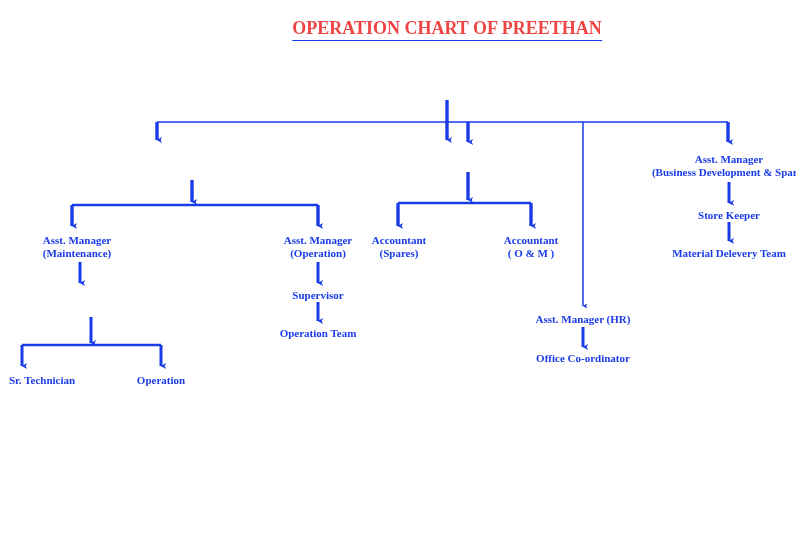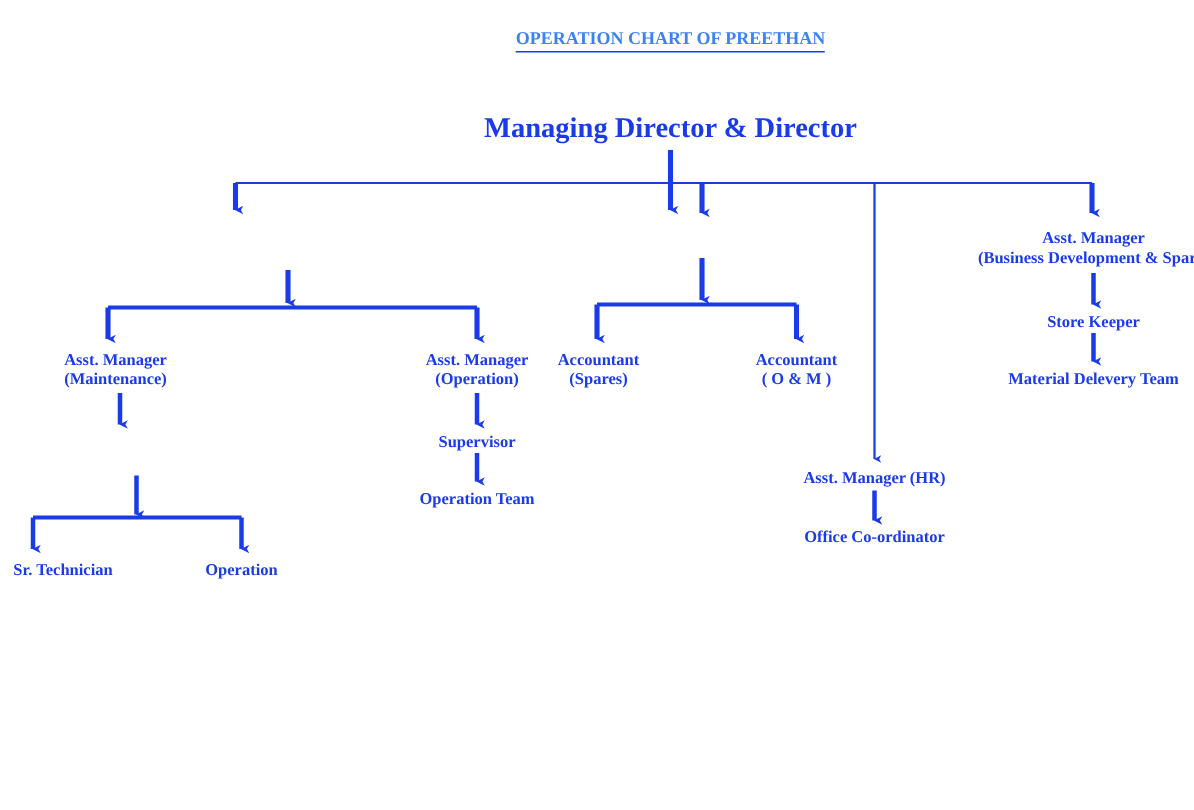--- a/index.html
+++ b/index.html
@@ -28,23 +28,23 @@
     color: #1a3be8;
     font-weight: bold;
     text-align: center;
     line-height: 1.18;
     white-space: nowrap;
     transform: translateX(-50%);
   }
   .node .ln { display: block; }
   #chart-title {
     position: absolute;
-    color: #3b82f6;
+    color: #ef4444;
     font-weight: bold;
-    font-size: 12px;
+    font-size: 18px;
     text-align: center;
     white-space: nowrap;
     transform: translateX(-50%);
     border-bottom: 1.6px solid #1a3be8;
     padding-bottom: 1px;
   }
   #root-node {
     position: absolute;
     color: #1a3be8;
     font-weight: bold;
@@ -107,21 +107,20 @@
 
       <path d="M91,317 L91,343" stroke-width="3.0" marker-end="url(#arw)"></path>
       <path d="M22,345 L161,345" stroke-width="2.6"></path>
       <path d="M22,345 L22,366" stroke-width="3.0" marker-end="url(#arw)"></path>
       <path d="M161,345 L161,366" stroke-width="3.0" marker-end="url(#arw)"></path>
     </g>
   </svg>
 
   <div id="chart-title" style="left:447px; top:18px;">OPERATION CHART OF PREETHAN</div>
 
-  <div id="root-node" style="left:447px; top:75px;">Managing Director &amp; Director</div>
 
 
 
   <div class="node lvl-mgr" style="left:729px; top:153px;">
     <span class="ln">Asst. Manager</span>
     <span class="ln">(Business Development &amp; Spare)</span>
   </div>
 
   <div class="node lvl-sub" style="left:583px; top:313px;">
     <span class="ln">Asst. Manager (HR)</span>

